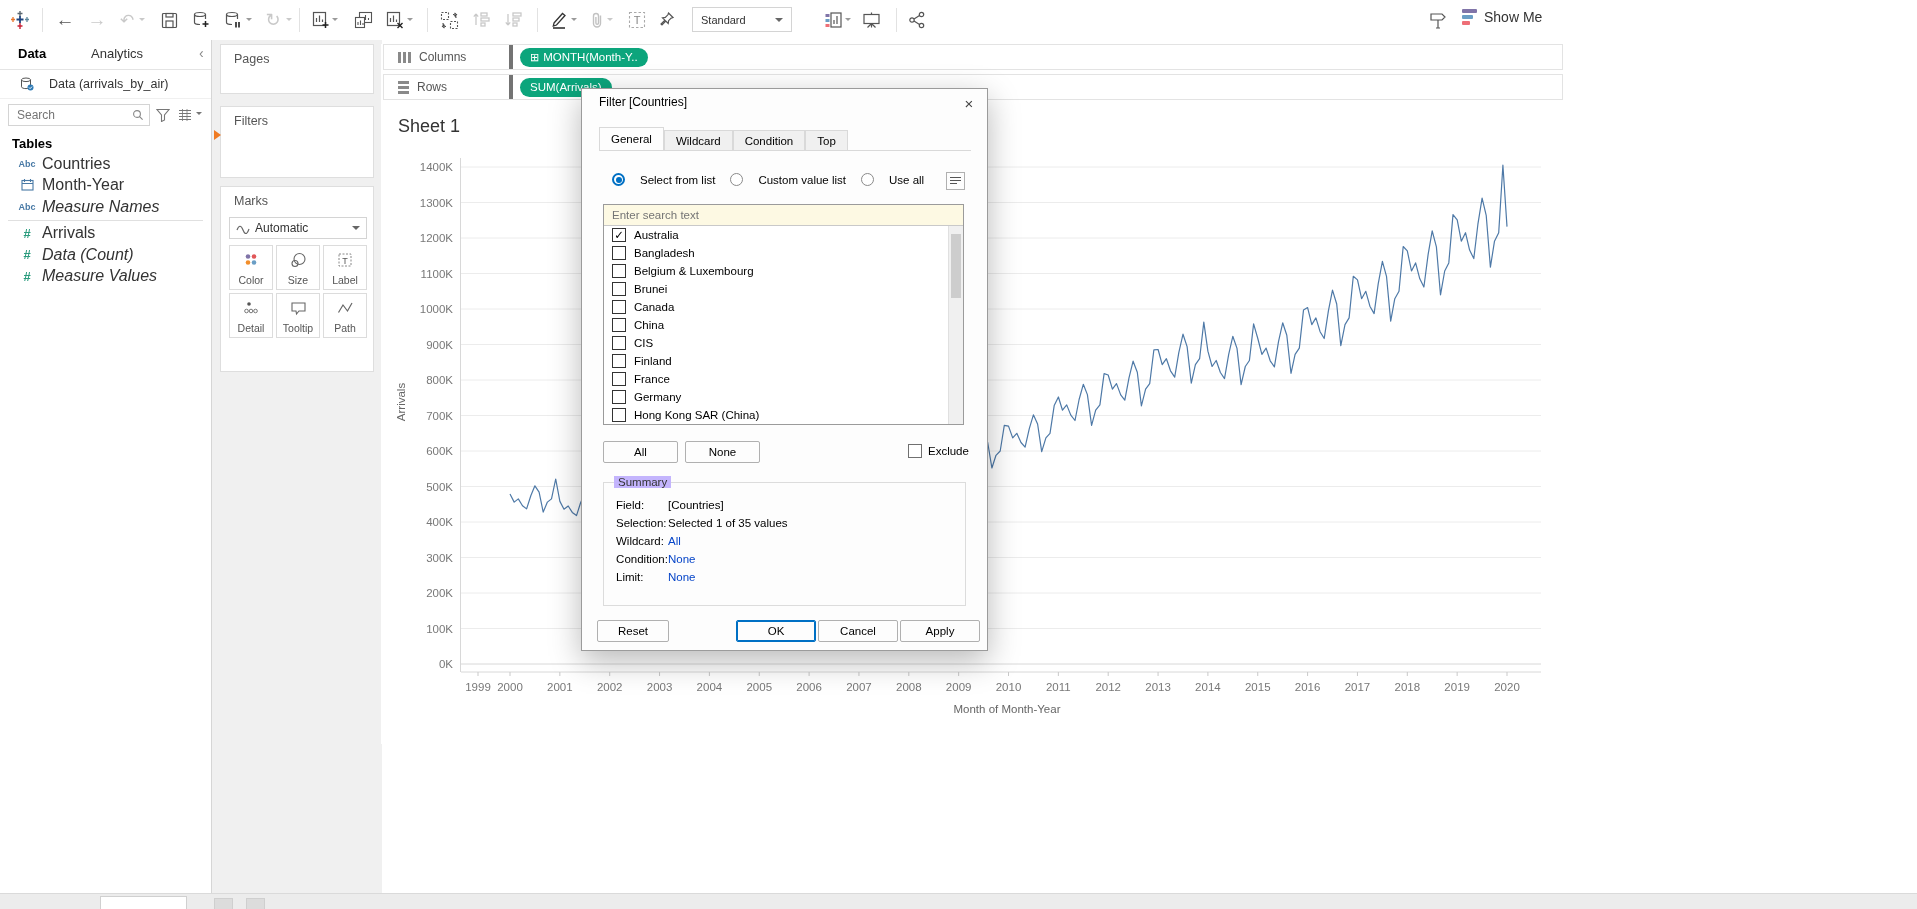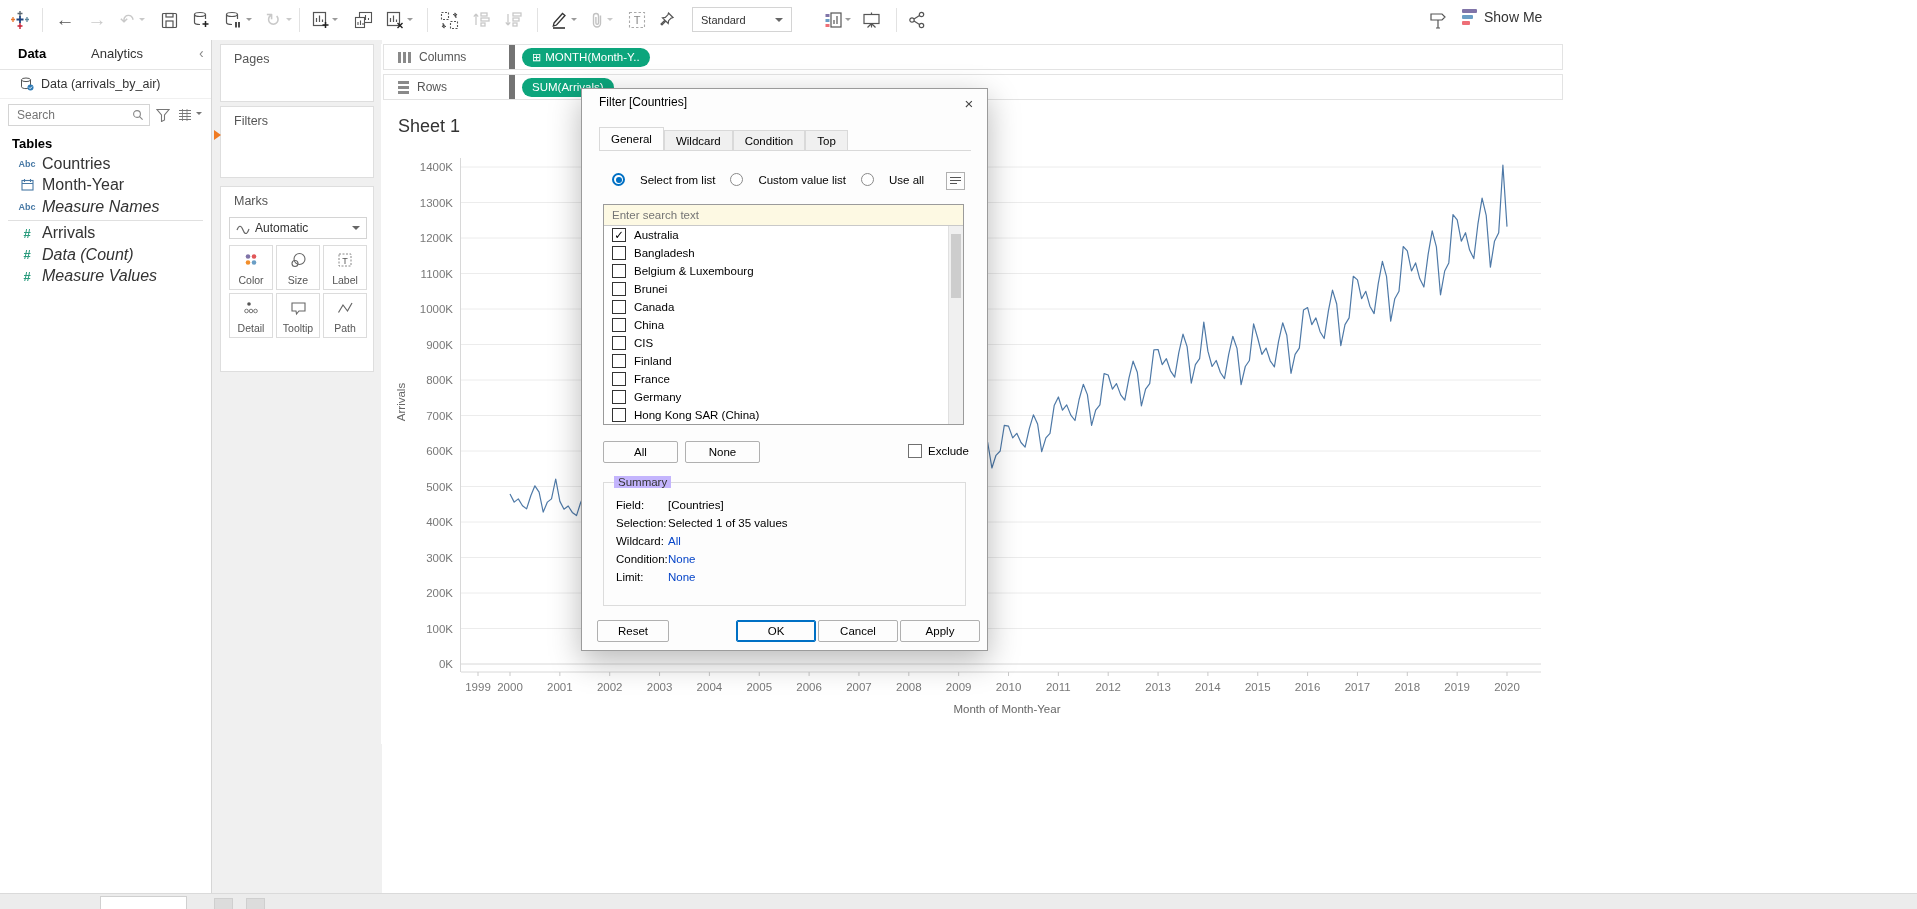--- a/index.html
+++ b/index.html
@@ -21,21 +21,21 @@
   .smbars{display:flex;flex-direction:column;gap:2px;}
   .smbars i{display:block;height:4px;border-radius:1px;}
   
   .sidebar{position:absolute;left:0;top:40px;width:212px;height:853px;background:#fff;border-right:1px solid #d6d6d6;box-sizing:border-box;}
   .side-tabs{position:absolute;left:0;top:0;width:100%;height:29px;border-bottom:1px solid #e4e4e4;}
   .tab-data{position:absolute;left:18px;top:6px;font-weight:bold;font-size:13px;color:#000;}
   .tab-analytics{position:absolute;left:91px;top:6px;font-size:13px;color:#333;}
   .collapse{position:absolute;left:199px;top:5px;font-size:14px;color:#888;}
   .dsrow{position:absolute;left:0;top:30px;width:100%;height:28px;border-bottom:1px solid #f0f0f0;display:flex;align-items:center;}
   .dsrow svg{margin-left:20px;}
-  .dsrow span{margin-left:7px;font-size:12.5px;color:#333;}
+  .dsrow span{margin-left:15px;font-size:12.5px;color:#333;}
   .searchrow{position:absolute;left:0;top:62px;width:100%;height:28px;}
   .searchbox{position:absolute;left:8px;top:2px;width:142px;height:22px;border:1px solid #d4d4d4;box-sizing:border-box;display:flex;align-items:center;}
   .searchbox input{border:0;outline:0;flex:1;margin-left:6px;font-family:"Liberation Sans",sans-serif;font-size:12px;color:#333;width:100px;}
   .tables-h{position:absolute;left:12px;top:96px;font-weight:bold;font-size:13px;color:#000;}
   .fields{position:absolute;left:0;top:113px;width:100%;}
   .frow{height:21.5px;display:flex;align-items:center;}
   .ficon{width:26px;margin-left:14px;text-align:center;flex:none;}
   .ficon.str{color:#4879a5;font-size:9px;font-weight:bold;}
   .ficon.num{color:#2b9c7e;font-size:13px;font-weight:bold;}
   .flabel{font-size:16px;color:#333;margin-left:2px;}
@@ -48,21 +48,21 @@
   .marktype{position:absolute;left:8px;top:30px;width:138px;height:22px;border:1px solid #d4d4d4;display:flex;align-items:center;box-sizing:border-box;background:#fff;}
   .marktype span{font-size:12px;color:#333;margin-left:5px;}
   .marktype .cap{position:absolute;right:6px;width:0;height:0;border:4px solid transparent;border-top-color:#666;top:8px;}
   .mgrid{position:absolute;left:8px;top:58px;width:138px;display:grid;grid-template-columns:44px 44px 44px;grid-auto-rows:45px;gap:3px;}
   .mbtn{border:1px solid #dcdcdc;background:#fff;display:flex;flex-direction:column;align-items:center;justify-content:flex-end;padding-bottom:3px;box-sizing:border-box;}
   .mbtn .ic{flex:1;display:flex;align-items:center;justify-content:center;}
   .mbtn .lb{font-size:10.5px;color:#555;}
   
   .sheetbg{position:absolute;left:381px;top:44px;width:1536px;height:700px;background:#fff;}
   .shelfrow{position:absolute;left:383px;width:1180px;height:26px;background:#fff;border:1px solid #e3e3e3;box-sizing:border-box;display:flex;align-items:center;}
-  .shelfrow .zone{width:125px;height:100%;display:flex;align-items:center;border-right:6px solid #737373;flex:none;}
+  .shelfrow .zone{width:125px;height:100%;display:flex;align-items:center;border-right:4px solid #737373;flex:none;}
   .shelfrow .zlabel{font-size:12px;color:#555;margin-left:8px;}
   .colicon{display:flex;gap:2px;margin-left:14px;}
   .colicon i{width:3px;height:11px;background:#8a8a8a;}
   .rowicon{display:flex;flex-direction:column;gap:2px;margin-left:14px;}
   .rowicon i{width:11px;height:3px;background:#8a8a8a;}
   .pill{height:19px;border-radius:10px;color:#fff;font-size:11.5px;display:flex;align-items:center;padding:0 10px;margin-left:7px;}
   .pill .pp{font-size:11px;margin-right:4px;}
   .sheet-title{position:absolute;left:398px;top:116px;font-size:18px;color:#333;z-index:2;}
   
   .dialog{position:absolute;left:581px;top:88px;width:407px;height:563px;background:#fdfdfd;border:1px solid #9b9b9b;
@@ -348,21 +348,21 @@
           <span class="ficon num">#</span>
           <span class="flabel it">Data (Count)</span>
         </div>
         <div class="frow">
           <span class="ficon num">#</span>
           <span class="flabel it">Measure Values</span>
         </div>
       </div>
   </div>
 
-  <div class="card" style="left:220px;top:44px;width:154px;height:58px">
+  <div class="card" style="left:220px;top:44px;width:154px;height:50px">
     <span class="clabel">Pages</span>
   </div>
   <div class="card" style="left:220px;top:106px;width:154px;height:72px">
     <span class="clabel">Filters</span>
   </div>
   <div class="ftri"></div>
   <div class="card" style="left:220px;top:186px;width:154px;height:186px">
     <span class="clabel">Marks</span>
     <div class="marktype">
       <svg width="14" height="12" viewBox="0 0 14 12" style="margin-left:6px">
@@ -631,21 +631,21 @@
           <span class="sv">[Countries]</span>
         </div>
         <div class="srow" style="top: 34px;">
           <span class="sl">Selection:</span>
           <span class="sv">Selected 1 of 35 values</span>
         </div>
         <div class="srow" style="top: 52px;">
           <span class="sl">Wildcard:</span>
           <span class="sv link">All</span>
         </div>
-        <div class="srow" style="top: 70px;">
+        <div class="srow" style="top: 70px; text-align: center;">
           <span class="sl">Condition:</span>
           <span class="sv link">None</span>
         </div>
         <div class="srow" style="top: 88px;">
           <span class="sl">Limit:</span>
           <span class="sv link">None</span>
         </div>
       </div>
     <div class="dfoot">
       <div class="btn resetbtn">Reset</div>

